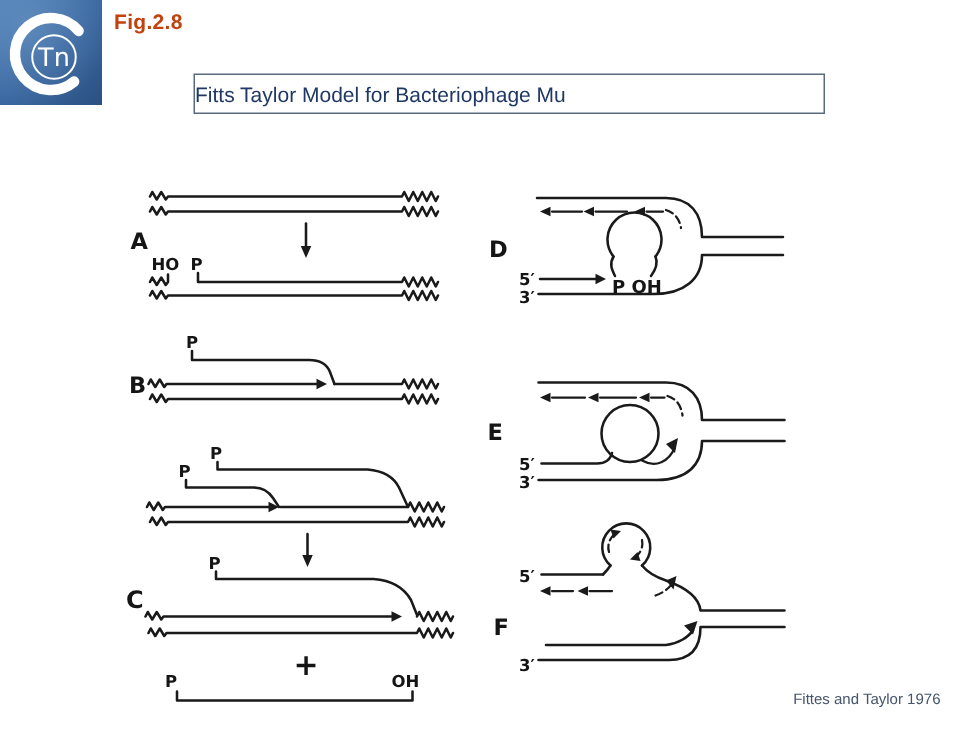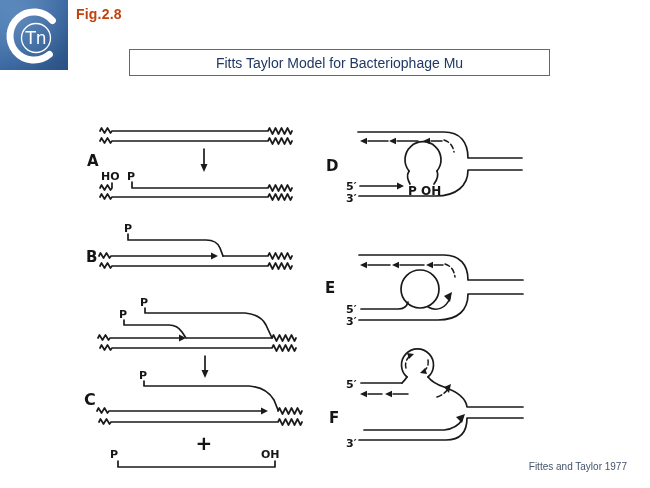--- a/index.html
+++ b/index.html
@@ -5,21 +5,21 @@
   html,body{margin:0;padding:0;background:#ffffff;}
   #page{position:relative;width:650px;height:488px;background:#ffffff;overflow:hidden;
         font-family:"Liberation Sans",sans-serif;}
   
   #logo{position:absolute;left:0;top:0;width:68px;height:70px;}
   
   #fig-label{position:absolute;left:76px;top:6px;font-size:14px;font-weight:bold;
              color:#c2410c;letter-spacing:.2px;}
   
   #title-box{position:absolute;left:129px;top:49px;width:419px;height:25px;
-             border:1.4px solid #5a6a7e;display:flex;align-items:center;justify-content:center;}
+             border:1.4px solid #5a6a7e;display:flex;align-items:center;justify-content:flex-start;}
   #title-box span{font-size:14px;color:#1F3864;}
   
   #diagram{position:absolute;left:0;top:0;width:650px;height:488px;}
   #diagram path, #diagram circle{vector-effect:non-scaling-stroke;}
   .ink{stroke:#1a1a1a;stroke-width:1.7;fill:none;stroke-linecap:round;stroke-linejoin:round;}
   .thin{stroke-width:1.5;}
   .dash{stroke-dasharray:5 3;}
   .fill{fill:#1a1a1a;stroke:none;}
   .lbl{font-family:"DejaVu Sans",sans-serif;font-weight:bold;fill:#151515;}
   .sz15{font-size:15px;} .sz16{font-size:16px;} .sz11{font-size:11px;}
@@ -166,15 +166,15 @@
       <polygon class="fill" points="385,394 392,390.8 392,397.2"></polygon>
       <path class="ink thin dash" d="M437,397 C443,395 447,391 449,388"></path>
       <polygon class="fill" points="451,384 444,387 449,393"></polygon>
       <path class="ink" d="M364,430 H444 C452,429 459,425 462,420"></path>
       <polygon class="fill" points="465,414 456,417 462,423"></polygon>
       <path class="ink" d="M359,440 H446 C461,440 467,432 467,418 H523"></path>
       <text class="lbl sz11" x="346" y="447">3′</text>
     </g>
   </svg>
 
-  <div id="citation">Fittes and Taylor 1977</div>
+  <div id="citation">Fittes and Taylor 1976</div>
 
 </div>
 
 </body></html>

